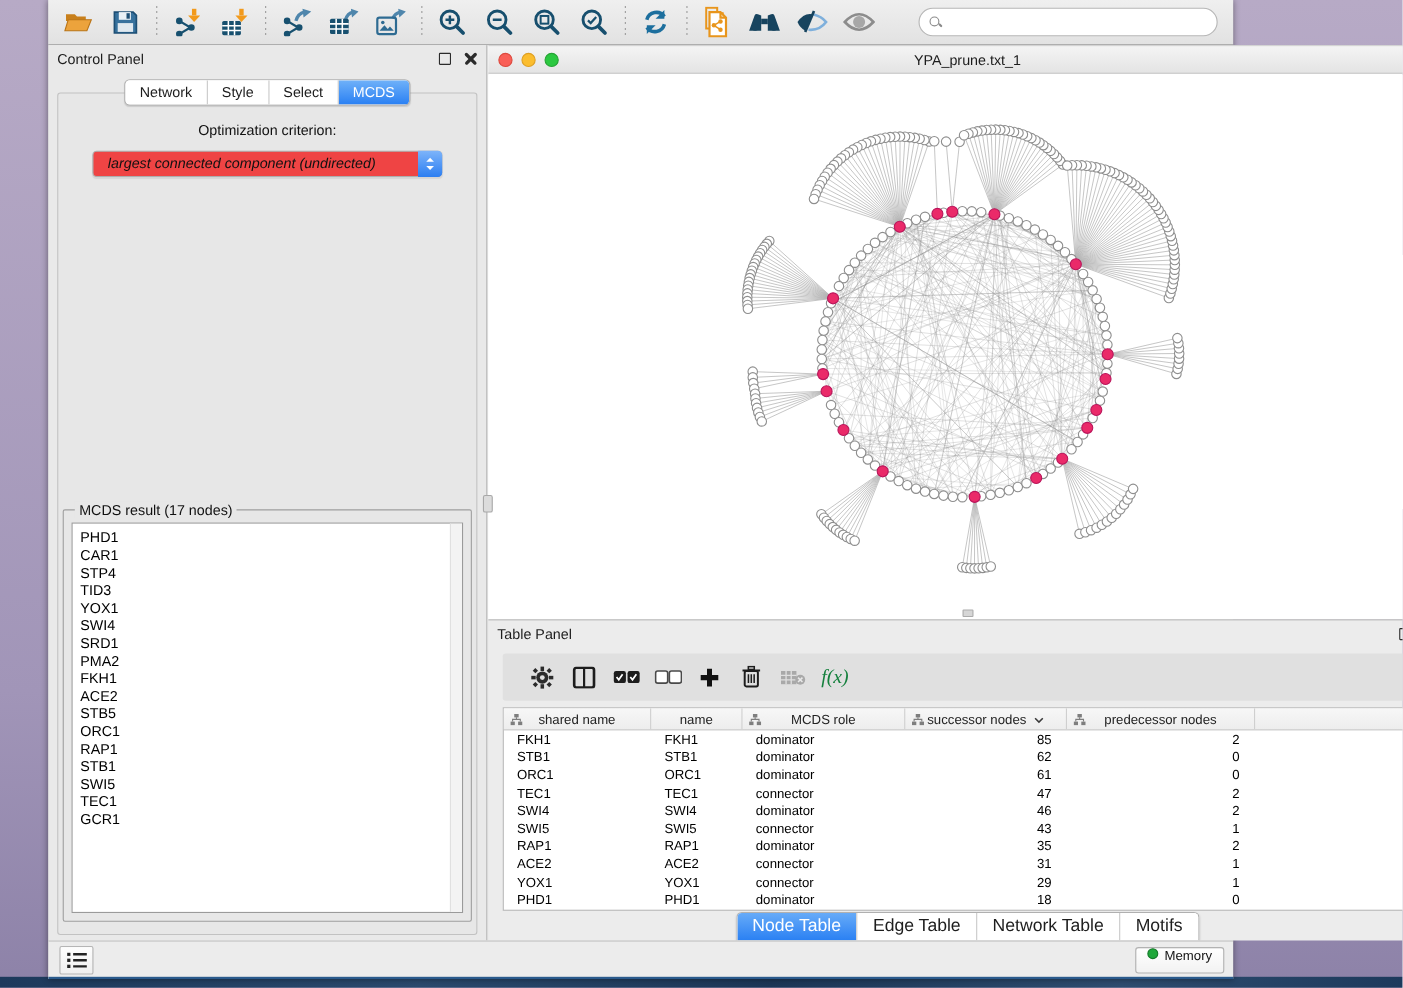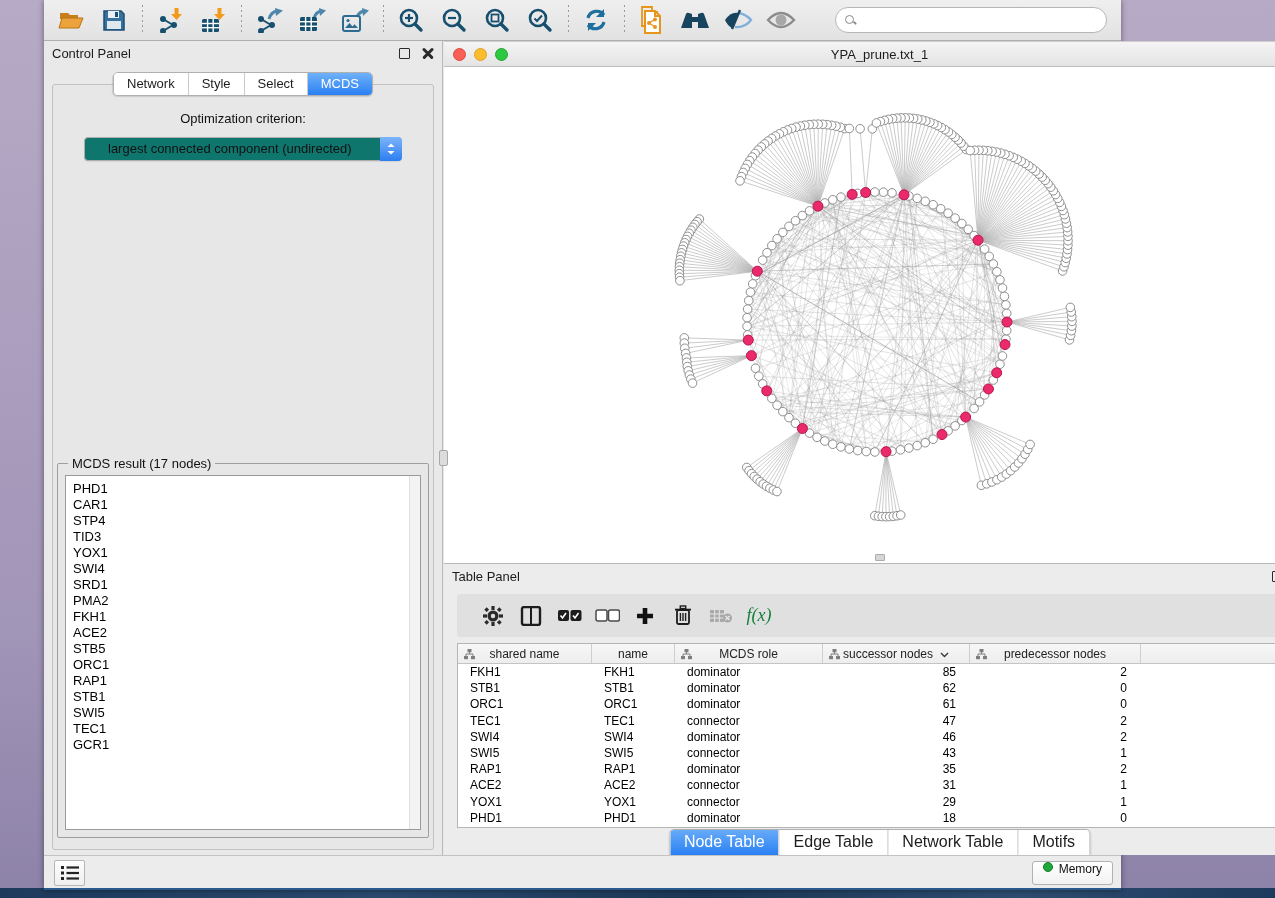--- a/index.html
+++ b/index.html
@@ -33,21 +33,21 @@
   .icon-close::before { transform:rotate(45deg); } .icon-close::after { transform:rotate(-45deg); }
 
   
   #control-panel { position:absolute; left:0; top:41px; width:399px; height:814px; background:#e9e9e9; border-right:1px solid #b9b9b9; }
   .cp-content { position:absolute; left:8px; right:8px; top:43px; bottom:5px; background:#e7e7e7; border:1px solid #c2c2c2; border-radius:3px; }
   .seg { position:absolute; top:31px; left:50%; transform:translateX(-50%); display:inline-flex; border:1px solid #b0b0b0; border-radius:5px; background:#fff; z-index:3; overflow:hidden; box-shadow:0 1px 1px rgba(0,0,0,.12); }
   .seg button { border:none; background:#fff; padding:3px 13px 4px; font-size:13px; color:#1d1d1d; border-left:1px solid #c9c9c9; cursor:pointer; font-family:inherit; }
   .seg button:first-child { border-left:none; }
   .seg button.active { background:linear-gradient(#6fb1f9,#2a80f3); color:#fff; }
   .opt-label { margin-top:26px; text-align:center; font-size:13px; color:#111; }
-  .dropdown { position:relative; width:318px; height:24px; margin:11px auto 0; background:#0f766e; border:1px solid #adadad; border-radius:4px; font-size:13px; line-height:22px; padding-left:23px; color:#111; cursor:pointer; box-shadow:0 1px 1px rgba(0,0,0,.08); }
+  .dropdown { position:relative; width:318px; height:24px; margin:11px auto 0; background:#ef4444; border:1px solid #adadad; border-radius:4px; font-size:13px; line-height:22px; padding-left:13px; color:#111; cursor:pointer; box-shadow:0 1px 1px rgba(0,0,0,.08);font-style:italic; }
   .dd-cap { position:absolute; right:-1px; top:-1px; width:22px; height:24px; border-radius:0 4px 4px 0; background:linear-gradient(#7db4fa,#2c7ef1); display:flex; align-items:center; justify-content:center; }
   .btn-row { margin-top:13px; display:flex; justify-content:center; gap:13px; }
   .pbtn { background:linear-gradient(#ffffff,#f0f0f0); border:1px solid #b2b2b2; border-radius:4px; padding:3px 15px 4px; font-size:13px; color:#111; cursor:pointer; font-family:inherit; }
   .pbtn.focus { box-shadow:0 0 0 3px rgba(106,166,248,.6); border-color:#79a7e8; }
 
   .result-group { position:absolute; left:4px; right:4px; top:378px; bottom:11px; border:1px solid #9f9f9f; border-radius:2px; }
   .result-legend { position:absolute; top:-8px; left:10px; background:#e7e7e7; padding:0 4px; font-size:13px; color:#111; }
   .result-list { position:absolute; left:7px; right:7px; top:11px; bottom:7px; background:#fff; border:1px solid #9a9a9a; overflow:hidden; padding:5px 0 0 7px; }
   .mcds-item { font-size:13px; line-height:16px; color:#000; }
   .result-scroll { position:absolute; right:8px; top:12px; bottom:8px; width:11px; background:#f3f3f3; border-left:1px solid #e0e0e0; }

